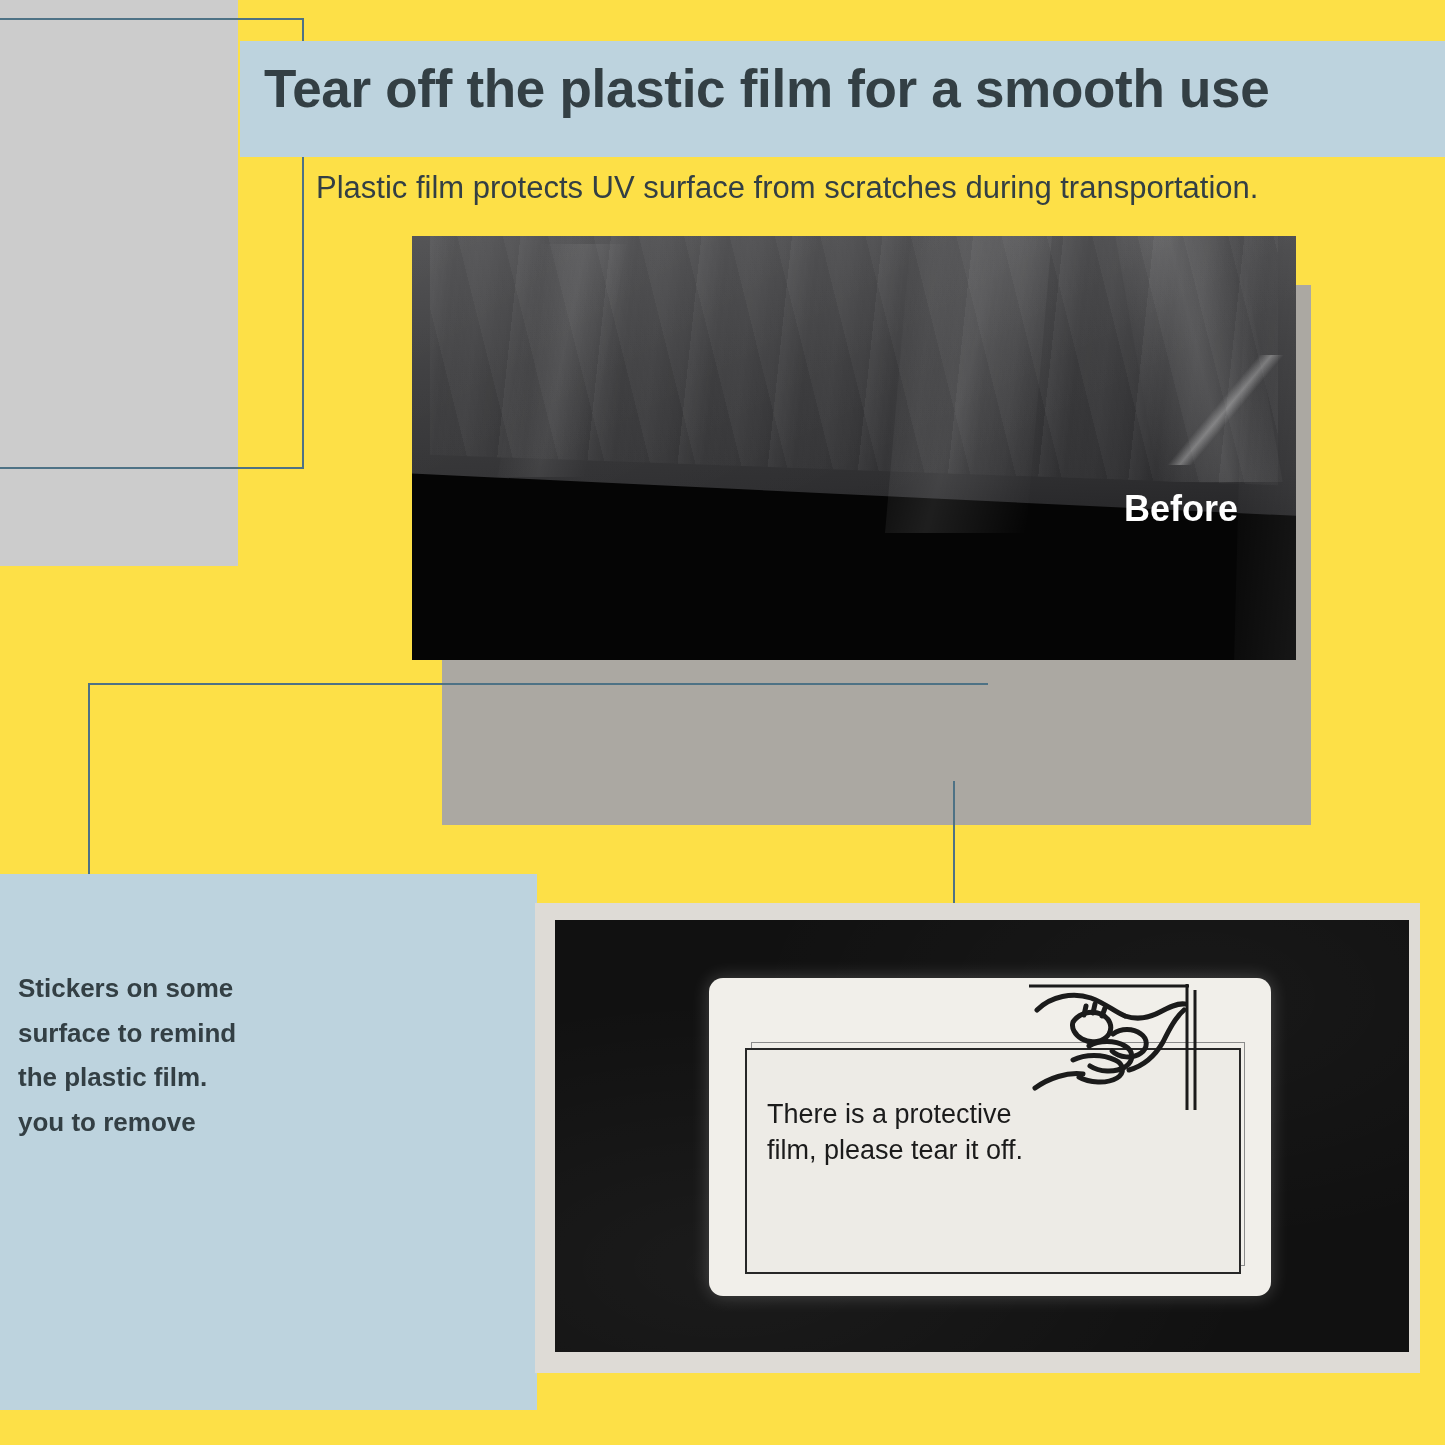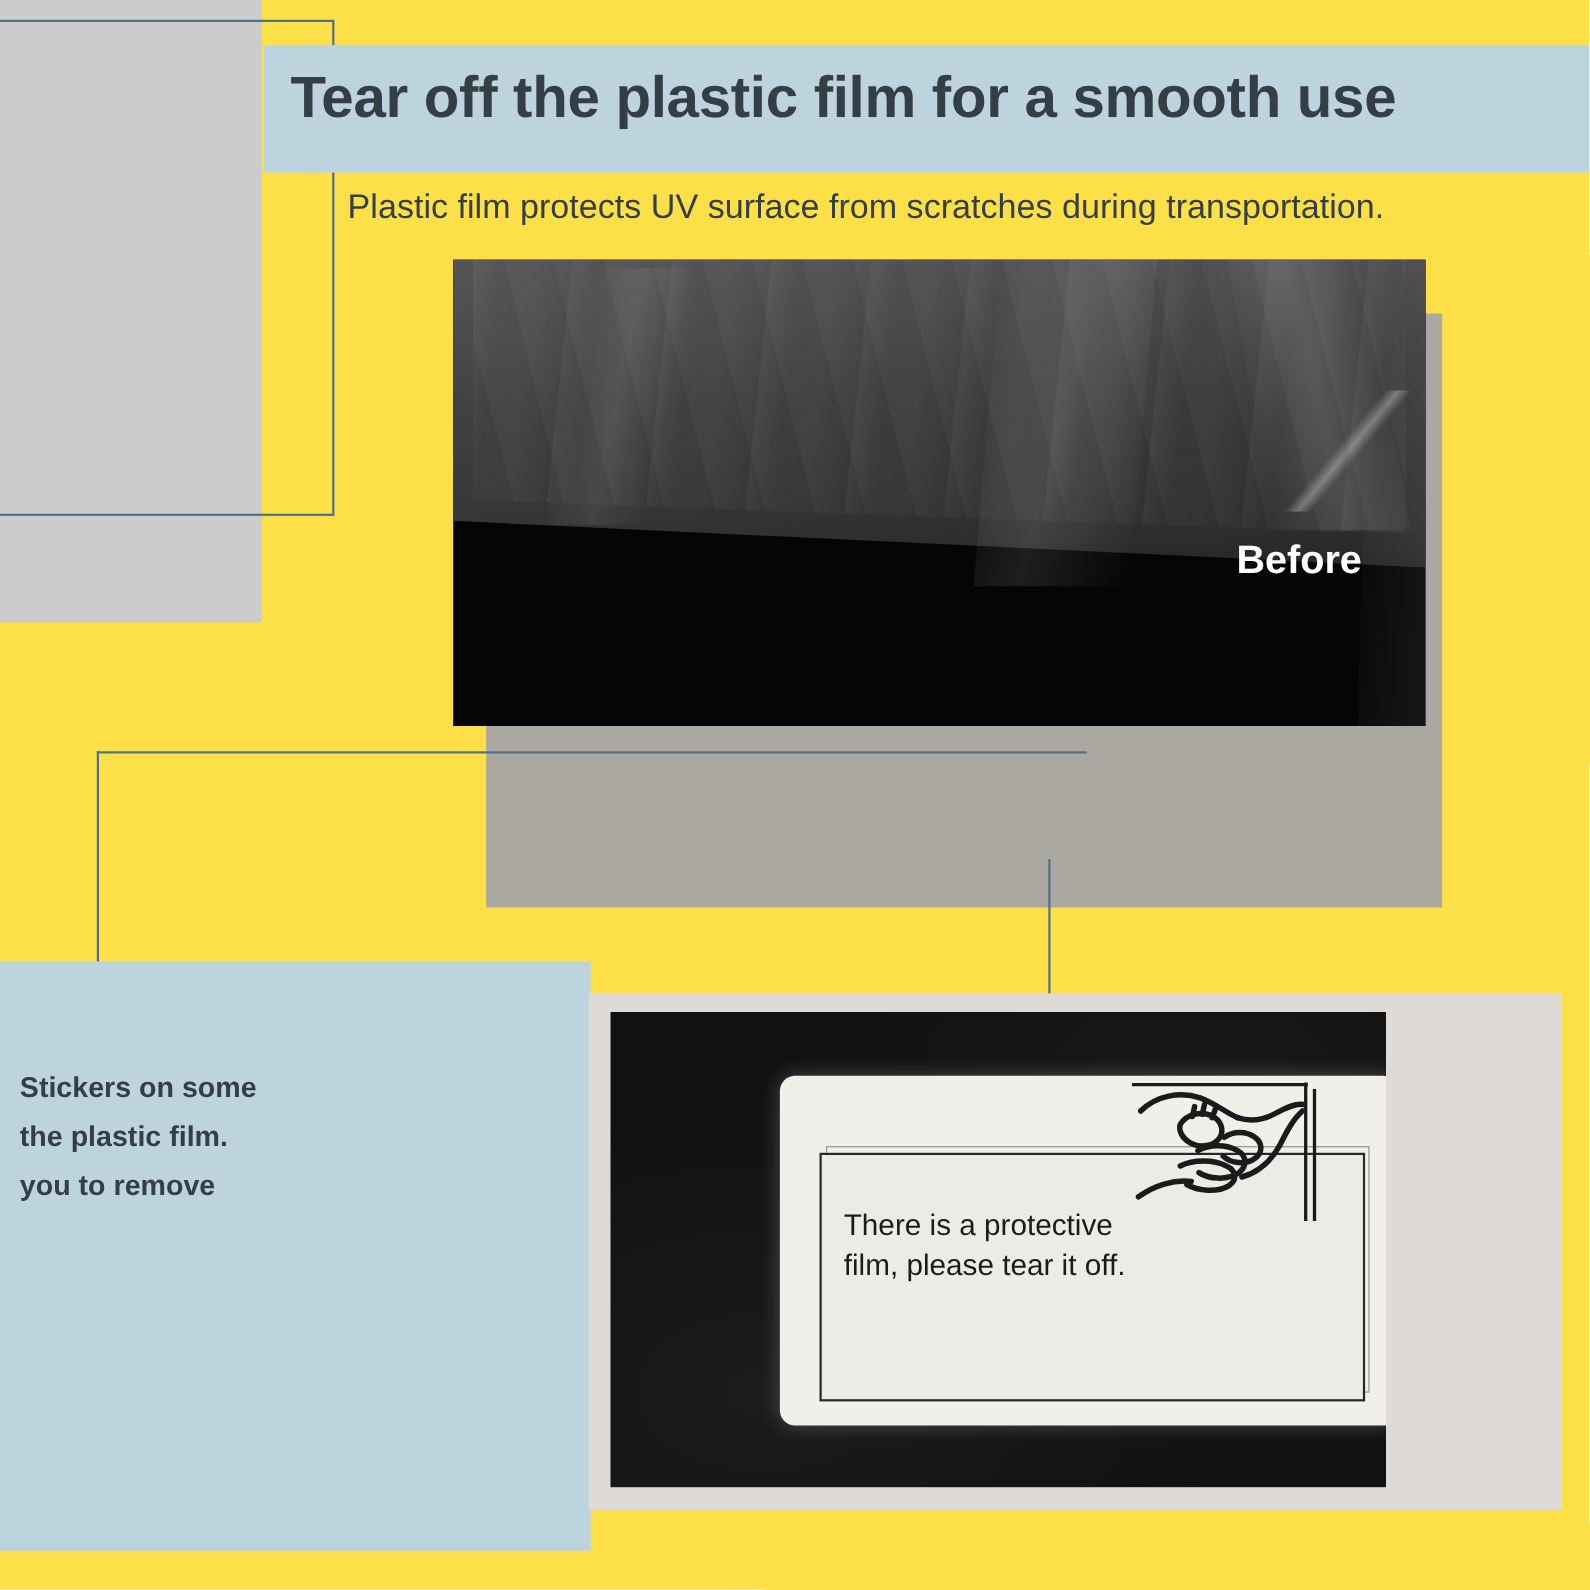--- a/index.html
+++ b/index.html
@@ -189,24 +189,23 @@
   
   #photo-sticker {
     position: absolute;
     left: 535px; top: 903px;
     width: 885px; height: 470px;
     background: #dedbd6;
   }
   #sticker-photo-inner {
     position: absolute;
     left: 20px; top: 17px;
-    width: 689px; height: 432px;
+    width: 854px; height: 432px;
     background: #111111;
     overflow: hidden;
-    padding-left: 16px;
   }
   #sticker-photo-inner::before {
     content: "";
     position: absolute;
     left: 0; top: 0; right: 0; bottom: 0;
     background:
       radial-gradient(ellipse at 20% 80%, rgba(255,255,255,0.045), rgba(0,0,0,0) 55%),
       radial-gradient(ellipse at 75% 18%, rgba(255,255,255,0.03), rgba(0,0,0,0) 50%);
   }
   #sticker-label {
@@ -272,20 +271,21 @@
     <div id="film-crease-3"></div>
     <div id="film-torn-edge"></div>
     <div id="glossy-right-edge"></div>
     <div id="edge-highlight-diag"></div>
     <div id="label-before">Before</div>
     <div id="label-after">After</div>
   </div>
 
   <div id="bottom-copy-text">
     <div>Stickers on some</div>
+    <div>surface to remind</div>
     <div>the plastic film.</div>
     <div>you to remove</div>
   </div>
 
   <div id="photo-sticker">
     <div id="sticker-photo-inner">
       <div id="sticker-label">
         <div id="sticker-frame-shadow"></div>
         <div id="sticker-inner-frame"></div>
         <svg id="hand-peel-icon" viewBox="0 0 190 135">

